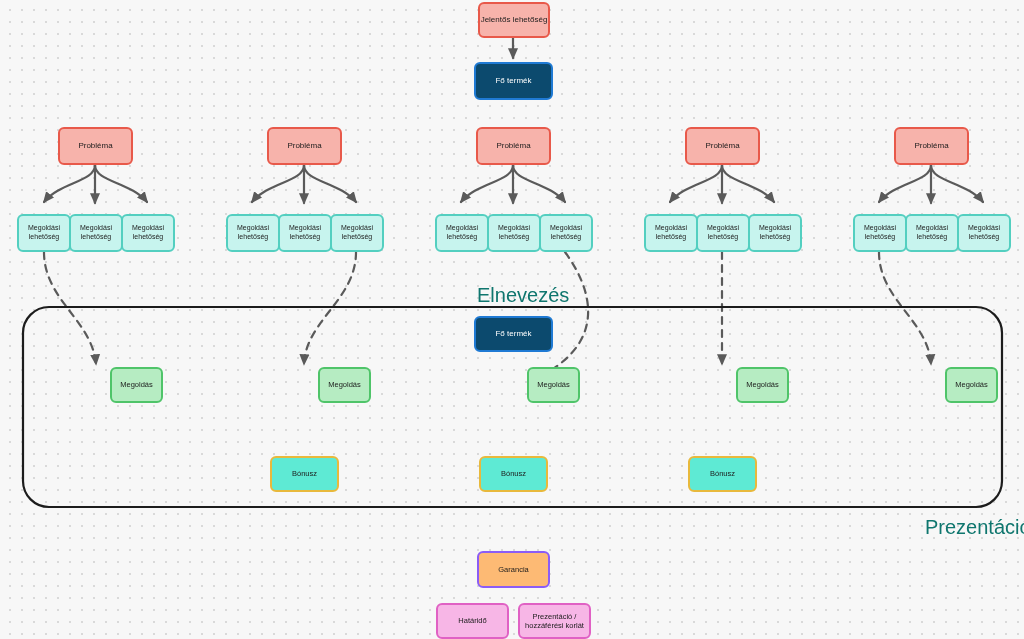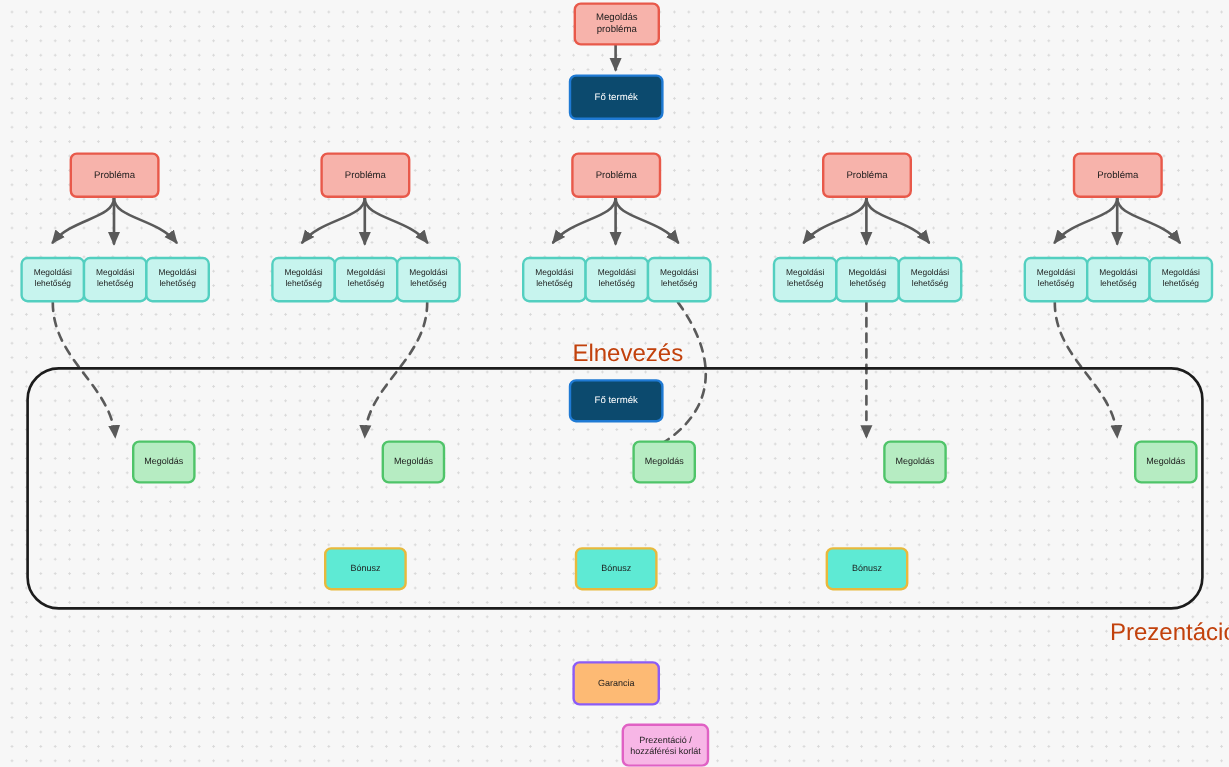--- a/index.html
+++ b/index.html
@@ -28,21 +28,21 @@
   .n-red{background:#f7b3ab;border-color:#e8594a;}
   .n-blue{background:#0c4a6e;border-color:#1f7ad4;color:#ffffff;}
   .n-teal{background:#c7f4ee;border-color:#53cfc0;}
   .n-green{background:#b6ecc2;border-color:#4fc469;margin-left:40px;}
   .n-yellow{background:#5eead4;border-color:#e8b93c;}
   .n-purple{background:#fdba74;border-color:#8b5cf6;}
   .n-pink{background:#f7b6e6;border-color:#e061c4;}
 
   .big-label{
     position:absolute;
-    color:#c2410c;
+    color:#0f766e;
     font-size:20px;
     white-space:nowrap;
   }
 </style>
 </head>
 <body>
 
 <div id="canvas">
 
   <svg class="links" viewBox="0 0 1024 639">
@@ -86,21 +86,21 @@
       <path d="M 44 252 C 44 300, 92 320, 96 364"></path>
       <path d="M 356 252 C 356 300, 306 320, 304 364"></path>
       <path d="M 565 252 C 600 300, 600 350, 532 380"></path>
       <path d="M 722 252 L 722 364"></path>
       <path d="M 879 252 C 879 300, 928 320, 931 364"></path>
     </g>
 
     <rect x="23" y="307" width="979" height="200" rx="26" ry="26" fill="none" stroke="#1c1c1c" stroke-width="2.2"></rect>
   </svg>
 
-  <div class="node n-red" style="left:478px;top:2px;width:72px;height:36px;font-size:8px;">Megoldás probléma</div>
+  <div class="node n-red" style="left:478px;top:2px;width:72px;height:36px;font-size:8px;">Jelentős lehetőség</div>
 
   <div class="node n-blue" style="left:474px;top:62px;width:79px;height:38px;font-size:8px;">Fő termék</div>
 
   <div class="node n-red" style="left:58px;top:127px;width:75px;height:38px;font-size:8px;">Probléma</div>
   <div class="node n-red" style="left:267px;top:127px;width:75px;height:38px;font-size:8px;">Probléma</div>
   <div class="node n-red" style="left:476px;top:127px;width:75px;height:38px;font-size:8px;">Probléma</div>
   <div class="node n-red" style="left:685px;top:127px;width:75px;height:38px;font-size:8px;">Probléma</div>
   <div class="node n-red" style="left:894px;top:127px;width:75px;height:38px;font-size:8px;">Probléma</div>
 
   <div class="node n-teal" style="left:17px;top:214px;width:54px;height:38px;font-size:7px;">Megoldási
@@ -147,16 +147,17 @@
   <div class="node n-green" style="left:278px;top:367px;width:53px;height:36px;font-size:7.5px;">Megoldás</div>
   <div class="node n-green" style="left:487px;top:367px;width:53px;height:36px;font-size:7.5px;">Megoldás</div>
   <div class="node n-green" style="left:696px;top:367px;width:53px;height:36px;font-size:7.5px;">Megoldás</div>
   <div class="node n-green" style="left:905px;top:367px;width:53px;height:36px;font-size:7.5px;">Megoldás</div>
 
   <div class="node n-yellow" style="left:270px;top:456px;width:69px;height:36px;font-size:7.5px;">Bónusz</div>
   <div class="node n-yellow" style="left:479px;top:456px;width:69px;height:36px;font-size:7.5px;">Bónusz</div>
   <div class="node n-yellow" style="left:688px;top:456px;width:69px;height:36px;font-size:7.5px;">Bónusz</div>
 
   <div class="node n-purple" style="left:477px;top:551px;width:73px;height:37px;font-size:7.5px;">Garancia</div>
+  <div class="node n-pink" style="left:436px;top:603px;width:73px;height:36px;font-size:7.5px;">Határidő</div>
   <div class="node n-pink" style="left:518px;top:603px;width:73px;height:36px;font-size:7.5px;">Prezentáció /
 hozzáférési korlát</div>
 
 </div>
 
 </body></html>

